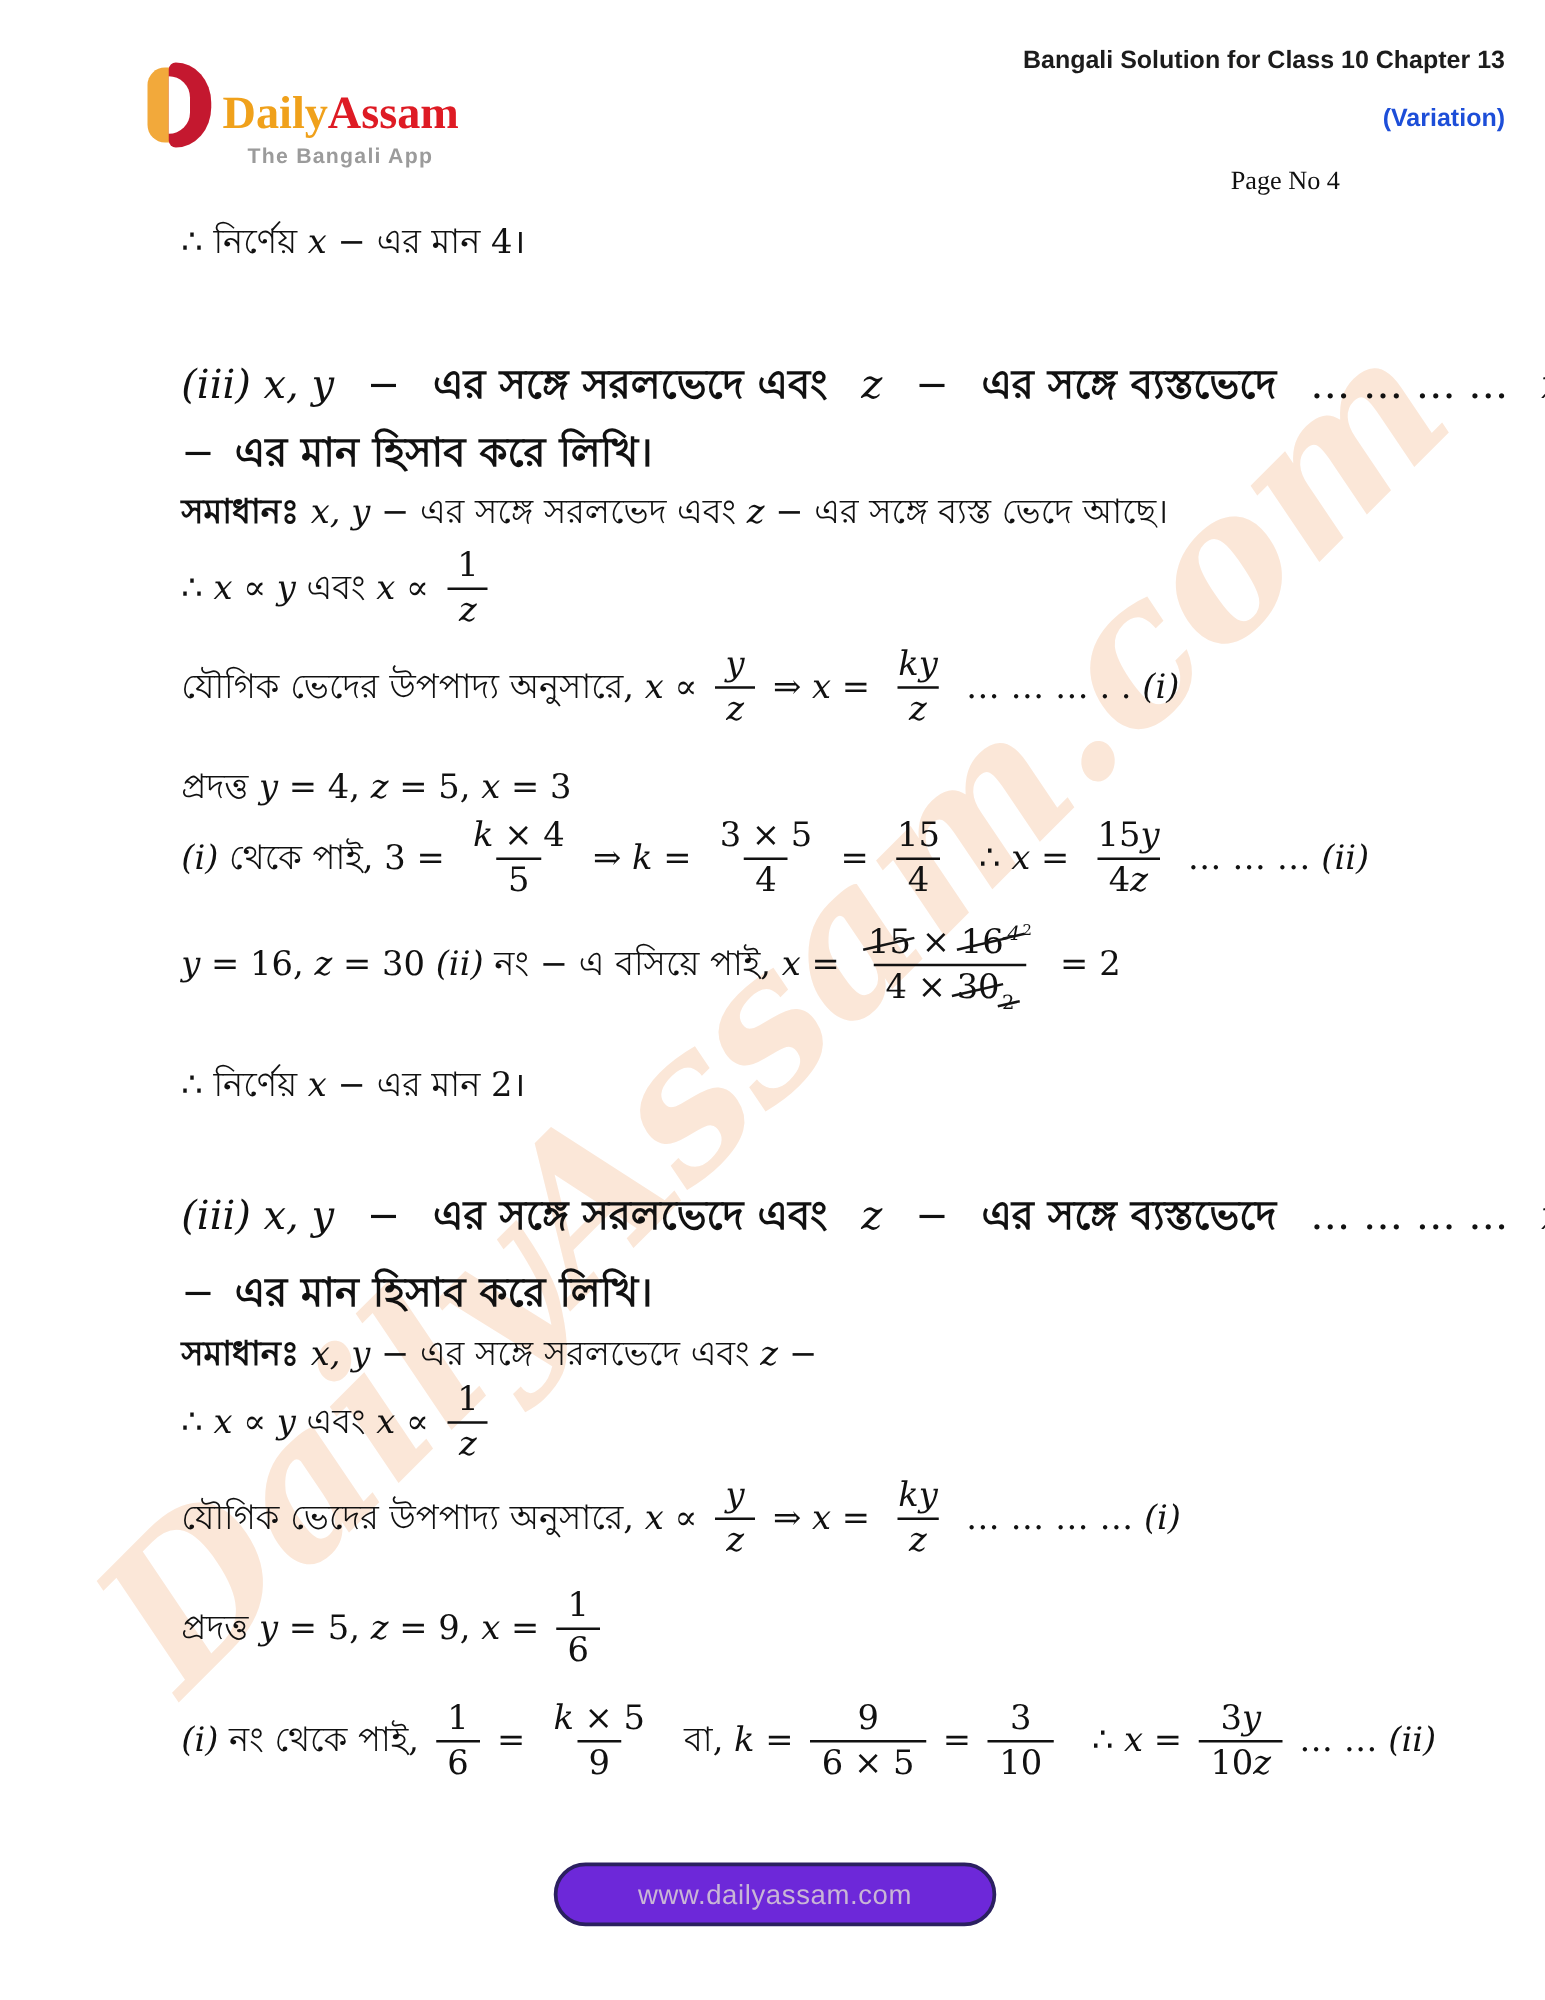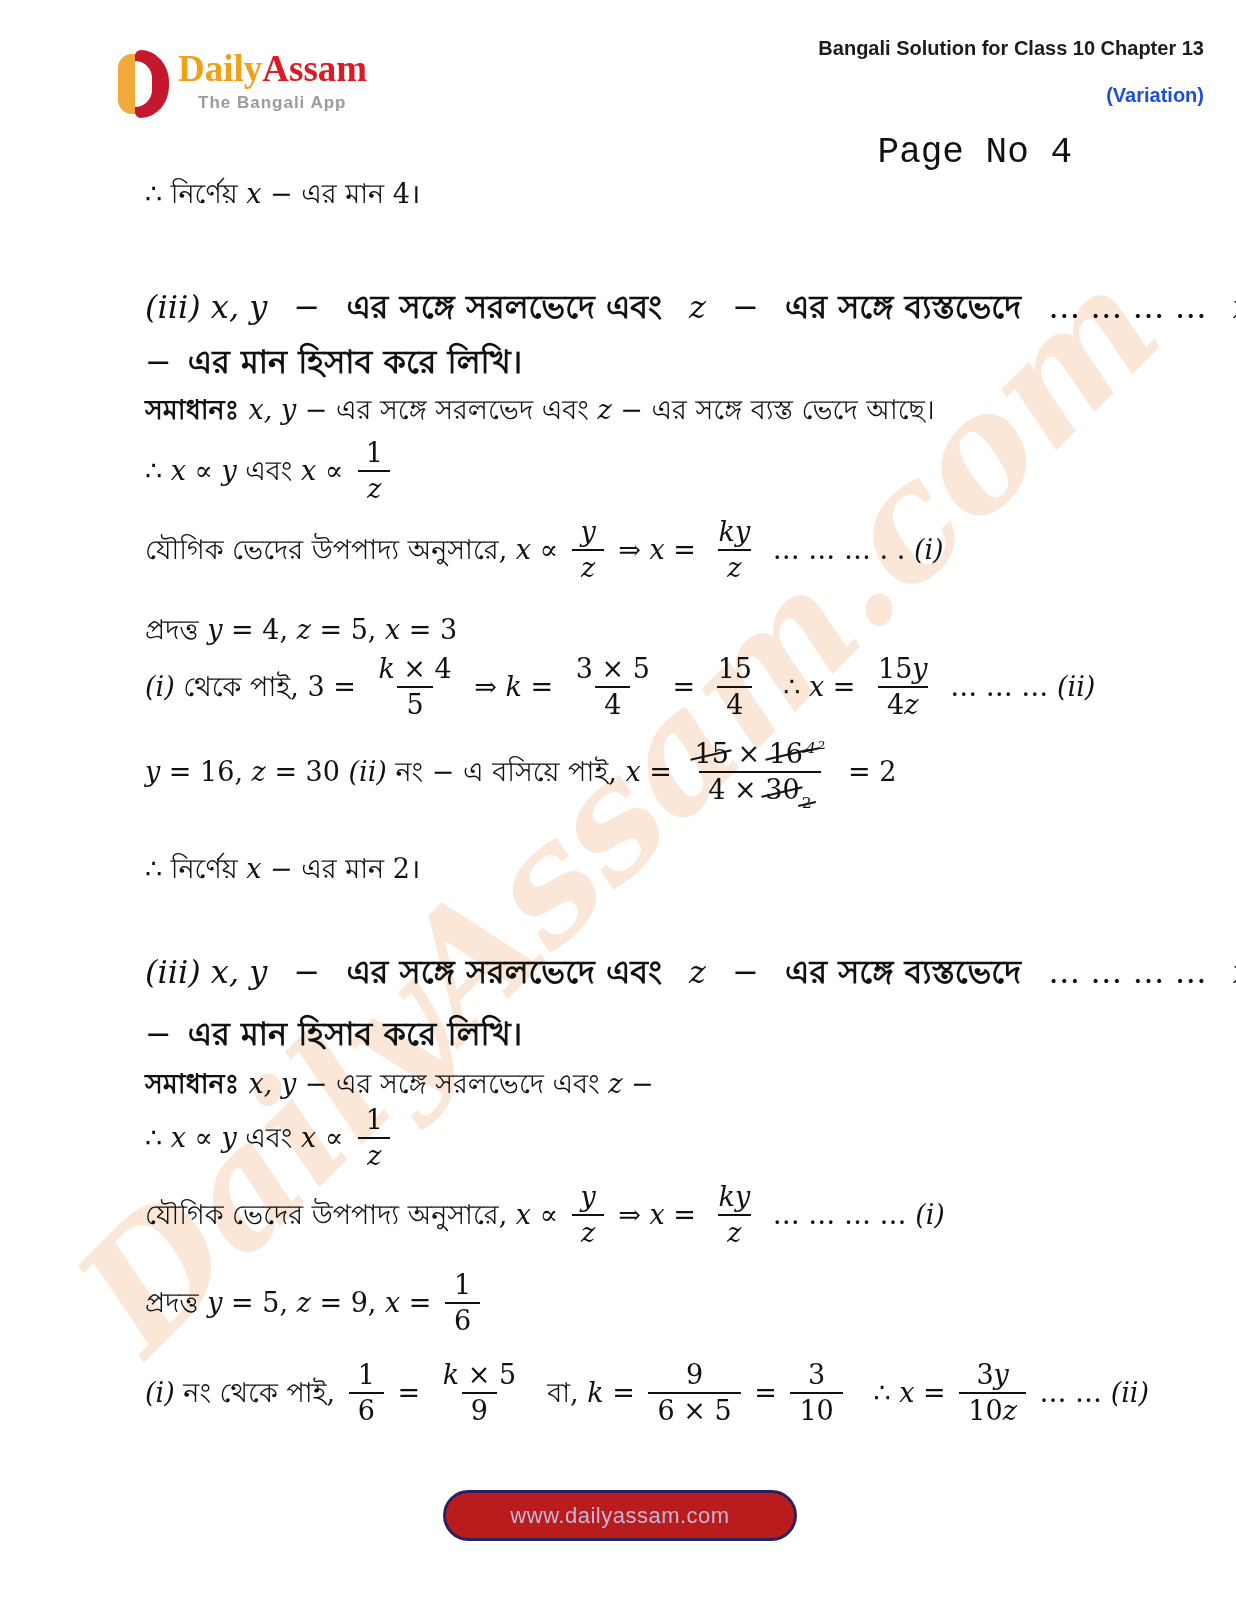--- a/index.html
+++ b/index.html
@@ -8,35 +8,35 @@
     background:#ffffff;overflow:hidden;
     font-family:"DejaVu Serif", serif;color:#111;
   }
   
   #logo{position:absolute;left:118px;top:50px;display:flex;align-items:flex-start;}
   #logo-mark{position:relative;width:50px;height:68px;margin-right:10px;}
   #logo-mark .bar{position:absolute;left:0;top:4px;width:22px;height:60px;background:#F2A93B;border-radius:14px 0 0 14px;}
   #logo-mark .cres{position:absolute;left:17px;top:0;width:34px;height:68px;background:#C4182F;border-radius:6px 30px 30px 6px / 6px 34px 34px 6px;}
   #logo-mark .cut{position:absolute;left:17px;top:11px;width:17px;height:46px;background:#ffffff;border-radius:0 23px 23px 0;}
   #logo-text{display:flex;flex-direction:column;}
-  #brand{font-family:"Liberation Serif", serif;font-weight:700;font-size:37px;line-height:1.0;letter-spacing:0;}
+  #brand{font-family:"Liberation Serif", serif;font-weight:700;font-size:37px;line-height:1.0;letter-spacing:0;margin-top:22px;}
   #brand .daily{color:#F0A11B;}
   #brand .assam{color:#DE1B24;}
   #tagline{font-family:"Liberation Sans", sans-serif;font-weight:700;font-size:17px;color:#9B9B9B;margin-top:6px;margin-left:20px;letter-spacing:1px;}
   #doc-title{
     position:absolute;right:32px;top:36px;
     font-family:"Liberation Sans", sans-serif;font-weight:700;font-size:20px;color:#1c1c1c;line-height:1.2;
   }
   #doc-subtitle{
     position:absolute;right:32px;top:84px;text-align:right;
     font-family:"Liberation Sans", sans-serif;font-weight:700;font-size:20px;color:#1d4ed8;
   }
   #page-no{
     position:absolute;right:164px;top:132px;
-    font-family:Liberation Mono, monospace;font-weight:400;font-size:36px;color:#111;
+    font-family:Liberation Serif, serif;font-weight:400;font-size:21px;color:#111;
   }
   
   #watermark{
     position:absolute;left:50%;top:810px;transform:translate(-50%,-50%) rotate(-45deg);
     font-family:"DejaVu Serif", serif;font-style:italic;font-weight:700;
     font-size:158px;color:#FBE7D8;white-space:nowrap;z-index:0;pointer-events:none;
   }
   
   .line{
     position:absolute;left:145px;display:flex;align-items:center;
@@ -56,21 +56,21 @@
   .sg.st::after{
     content:"";position:absolute;left:-4px;right:-4px;top:50%;height:0;
     border-top:2px solid #151515;transform:rotate(-13deg);
   }
   .sg.sup{font-size:0.58em;position:relative;top:-0.62em;margin-left:3px;}
   .sg.sup2{font-size:0.44em;position:relative;top:-1.15em;margin-left:2px;}
   .sg.sub{font-size:0.58em;position:relative;top:0.55em;margin-left:2px;}
   
   #footer-pill{
     position:absolute;left:443px;top:1490px;width:348px;height:45px;
-    background:#b91c1c;border:3px solid #2B2060;border-radius:26px;
+    background:#6d28d9;border:3px solid #2B2060;border-radius:26px;
     display:flex;align-items:center;justify-content:center;z-index:1;cursor:pointer;
   }
   #footer-pill span{
     font-family:"Liberation Sans", sans-serif;font-size:22px;color:#C9B6D6;letter-spacing:0.5px;
   }
 </style>
 </head>
 <body>
 
 <div id="page">

